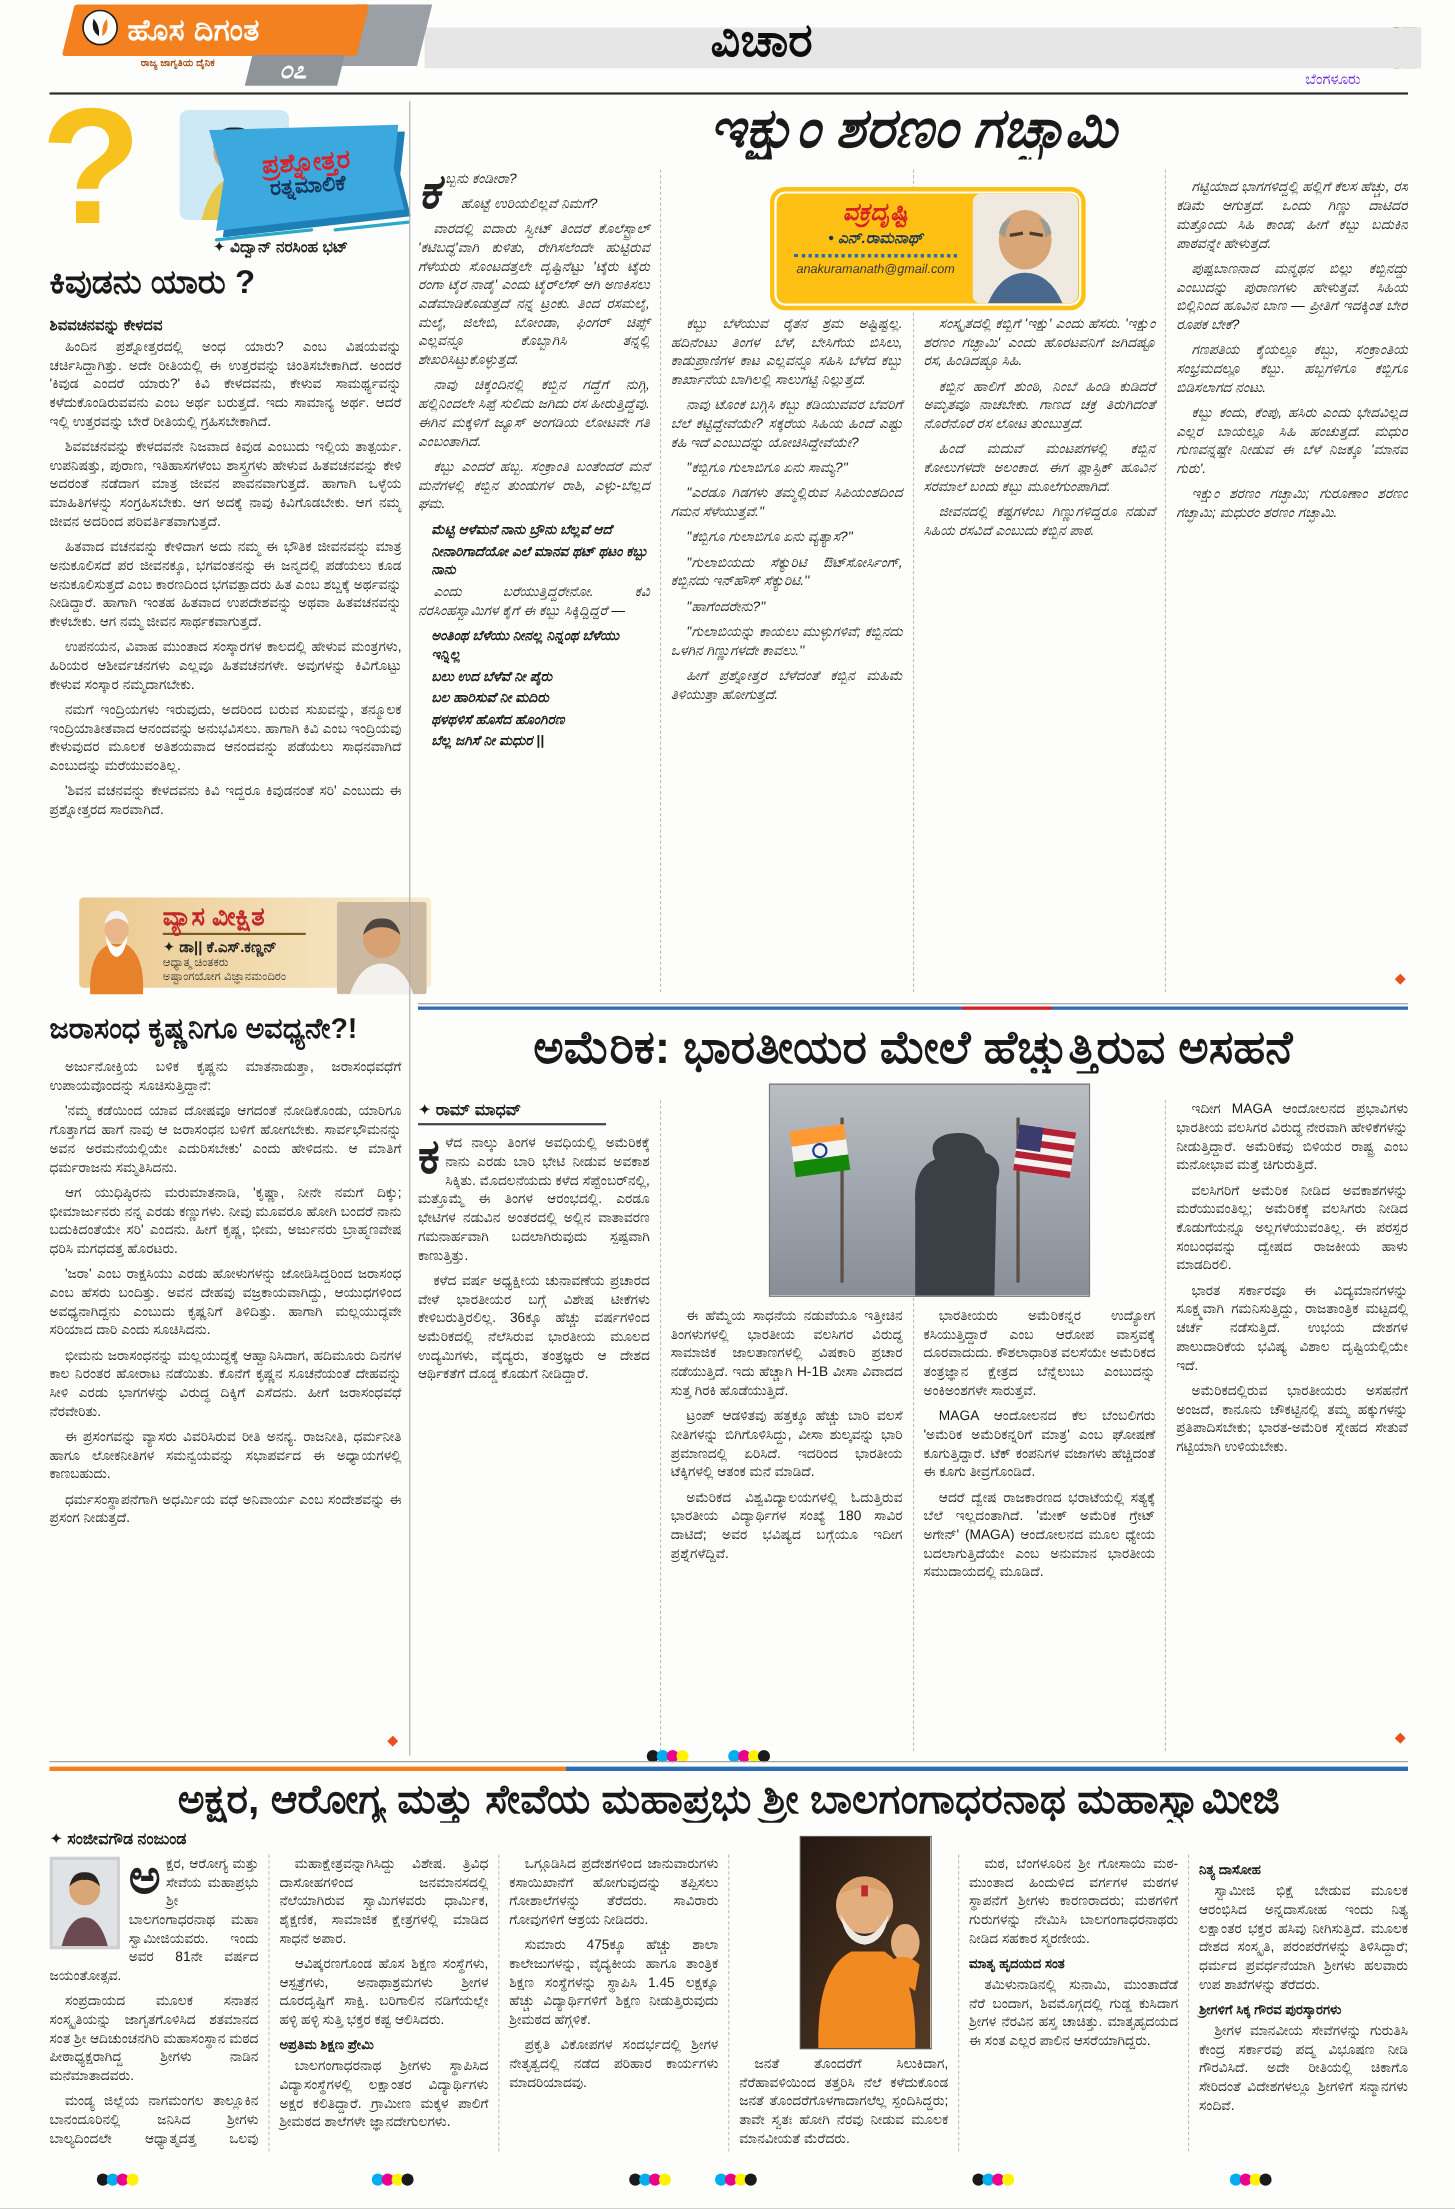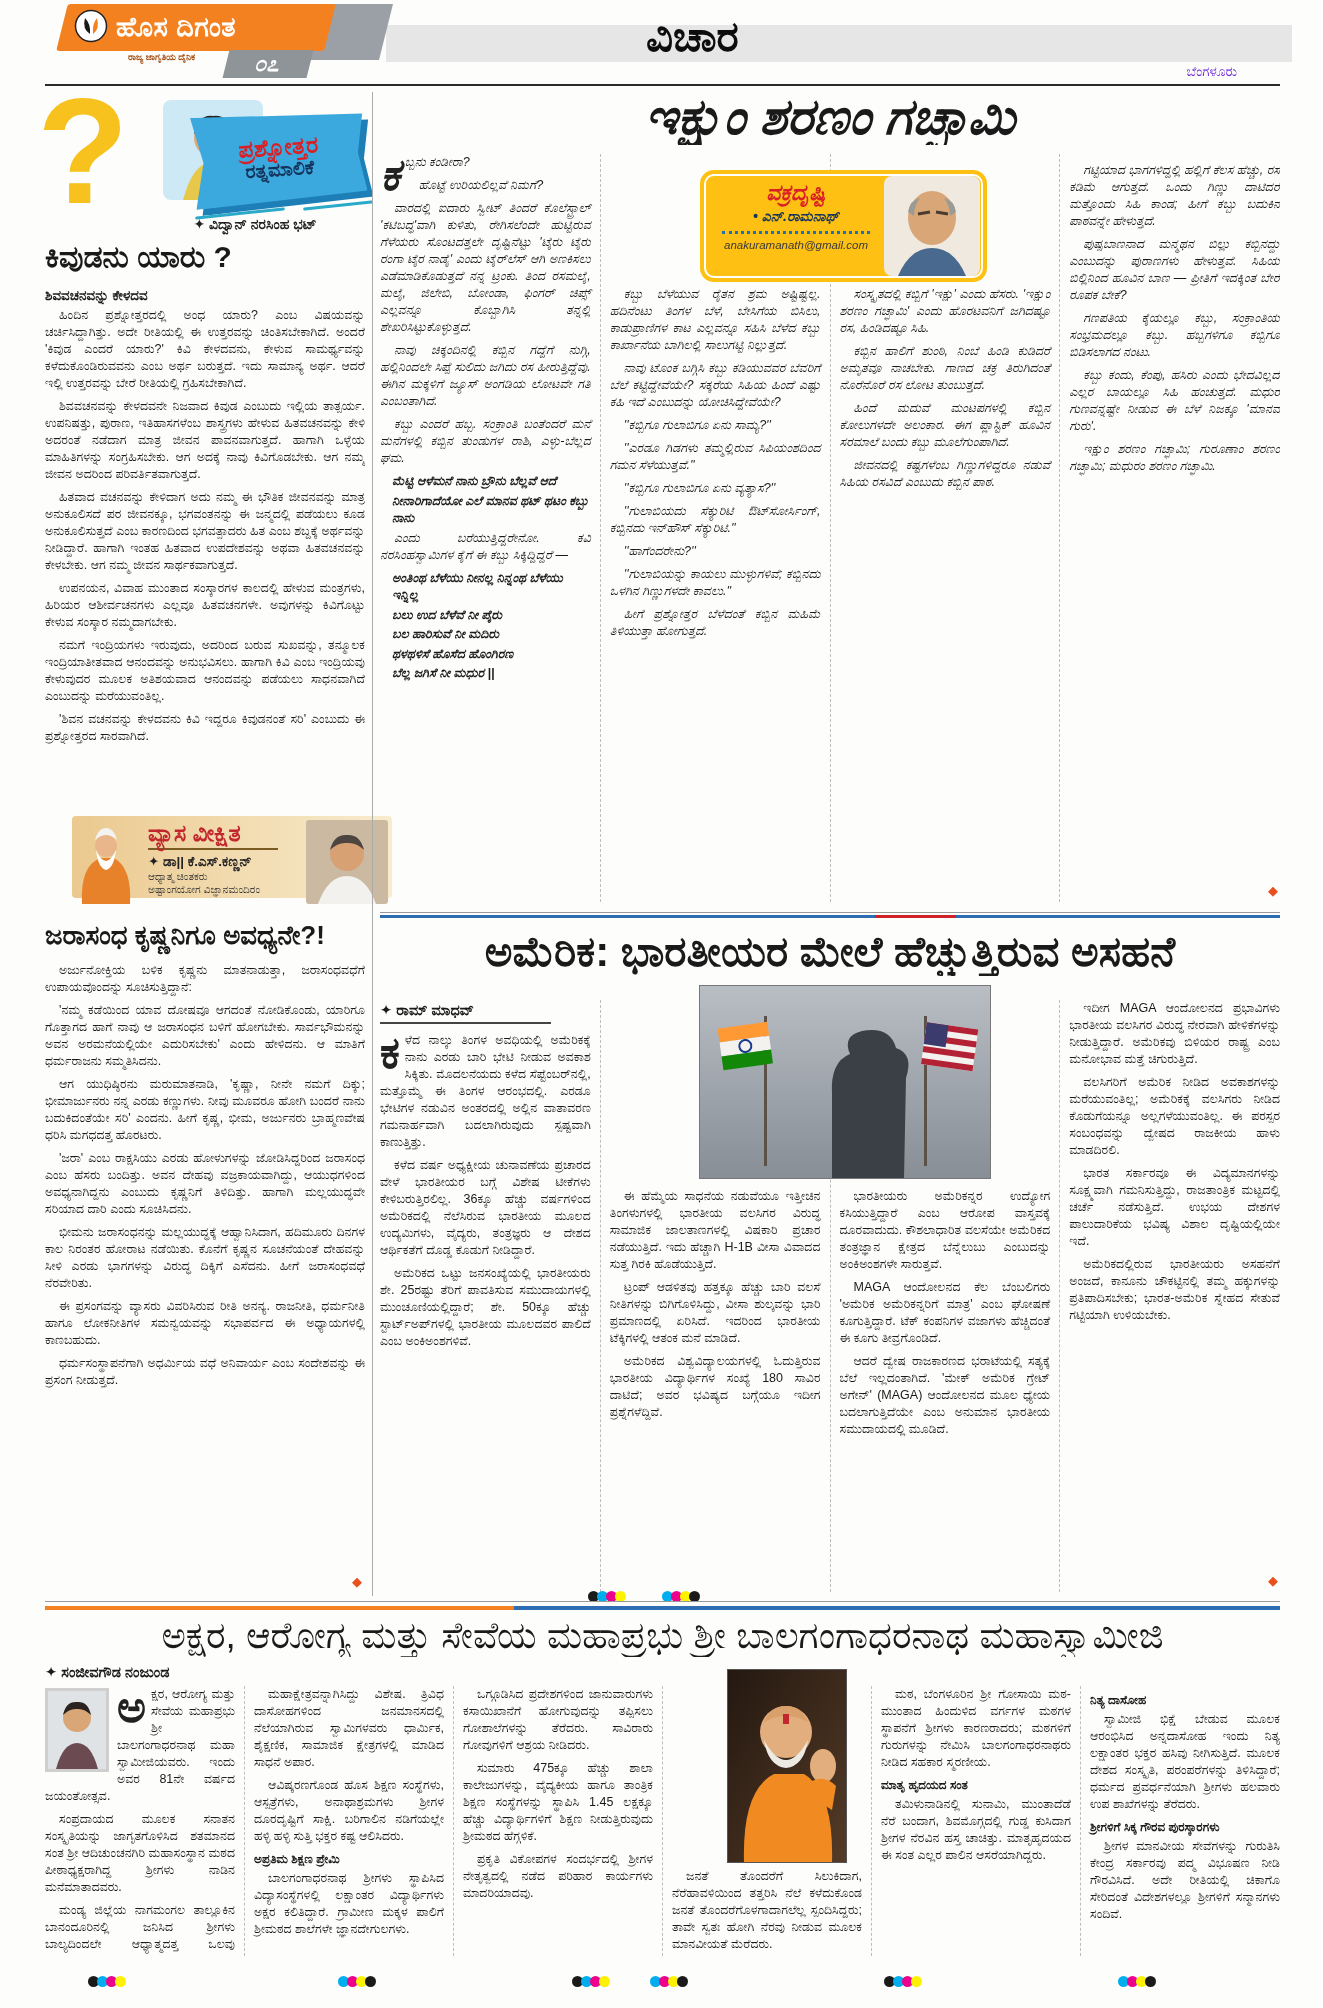--- a/index.html
+++ b/index.html
@@ -88,21 +88,21 @@
   .h-am{margin:8px 0 0;text-align:center;font-size:42px;font-weight:800;line-height:1.15;white-space:nowrap;overflow:hidden;}
   #am-cols{position:absolute;left:0;right:0;top:80px;bottom:8px;}
   .am-byline{font-size:14.5px;font-weight:800;margin:2px 0 2px;}
   .by-rule{height:2px;background:#444;margin:3px 40px 8px 0;}
   #am-photo{position:absolute;left:320px;top:66px;width:290px;height:192px;z-index:4;box-shadow:0 0 0 1px #777;}
   .sp-photo{height:188px;}
   #am-end{position:absolute;right:2px;bottom:12px;}
   
   #bottom{left:45px;top:1606px;width:1235px;height:362px;}
   #bt-bar{position:absolute;left:0;top:0;width:100%;height:4px;background:linear-gradient(90deg,#F4811F 0 38%,#2e6db4 38% 100%);}
-  .h-bt{margin:10px 0 0;text-align:center;font-size:37px;font-weight:400;line-height:1.1;white-space:nowrap;overflow:hidden;}
+  .h-bt{margin:10px 0 0;text-align:center;font-size:37px;font-weight:700;line-height:1.1;white-space:nowrap;overflow:hidden;}
   #bt-byline{position:absolute;left:0;top:58px;font-size:14.5px;font-weight:800;}
   #bt-cols{position:absolute;left:0;right:0;top:80px;bottom:12px;}
   .writer-photo{float:left;width:58px;height:78px;margin:2px 8px 4px 0;border:3px solid #cfcfcf;overflow:hidden;background:#e9e9e9;}
   #sw-photo{position:absolute;left:683px;top:64px;width:118px;height:192px;z-index:4;box-shadow:0 0 0 1px #555;}
   .sp-sw{height:182px;}
 </style>
 </head>
 <body>
 
 <div class="page">
@@ -283,21 +283,20 @@
 
   <div class="abs" id="america">
     <h1 class="h-am">ಅಮೆರಿಕ: ಭಾರತೀಯರ ಮೇಲೆ ಹೆಚ್ಚುತ್ತಿರುವ ಅಸಹನೆ</h1>
     <div class="cols" id="am-cols">
       <div class="col">
         <div class="am-byline">✦ ರಾಮ್ ಮಾಧವ್</div>
         <div class="by-rule"></div>
         <p class="lead-para"><span class="dropcap">ಕ</span><span>ಳೆದ ನಾಲ್ಕು ತಿಂಗಳ ಅವಧಿಯಲ್ಲಿ ಅಮೆರಿಕಕ್ಕೆ ನಾನು ಎರಡು ಬಾರಿ ಭೇಟಿ ನೀಡುವ ಅವಕಾಶ ಸಿಕ್ಕಿತು. ಮೊದಲನೆಯದು ಕಳೆದ ಸೆಪ್ಟೆಂಬರ್‌ನಲ್ಲಿ, ಮತ್ತೊಮ್ಮೆ ಈ ತಿಂಗಳ ಆರಂಭದಲ್ಲಿ. ಎರಡೂ ಭೇಟಿಗಳ ನಡುವಿನ ಅಂತರದಲ್ಲಿ ಅಲ್ಲಿನ ವಾತಾವರಣ ಗಮನಾರ್ಹವಾಗಿ ಬದಲಾಗಿರುವುದು ಸ್ಪಷ್ಟವಾಗಿ ಕಾಣುತ್ತಿತ್ತು.</span></p>
         <div>
             <p class="t-para">ಕಳೆದ ವರ್ಷ ಅಧ್ಯಕ್ಷೀಯ ಚುನಾವಣೆಯ ಪ್ರಚಾರದ ವೇಳೆ ಭಾರತೀಯರ ಬಗ್ಗೆ ವಿಶೇಷ ಟೀಕೆಗಳು ಕೇಳಿಬರುತ್ತಿರಲಿಲ್ಲ. 36ಕ್ಕೂ ಹೆಚ್ಚು ವರ್ಷಗಳಿಂದ ಅಮೆರಿಕದಲ್ಲಿ ನೆಲೆಸಿರುವ ಭಾರತೀಯ ಮೂಲದ ಉದ್ಯಮಿಗಳು, ವೈದ್ಯರು, ತಂತ್ರಜ್ಞರು ಆ ದೇಶದ ಆರ್ಥಿಕತೆಗೆ ದೊಡ್ಡ ಕೊಡುಗೆ ನೀಡಿದ್ದಾರೆ.</p>
-            <p class="t-para">ಅಮೆರಿಕದ ಒಟ್ಟು ಜನಸಂಖ್ಯೆಯಲ್ಲಿ ಭಾರತೀಯರು ಶೇ. 25ರಷ್ಟು ತೆರಿಗೆ ಪಾವತಿಸುವ ಸಮುದಾಯಗಳಲ್ಲಿ ಮುಂಚೂಣಿಯಲ್ಲಿದ್ದಾರೆ; ಶೇ. 50ಕ್ಕೂ ಹೆಚ್ಚು ಸ್ಟಾರ್ಟ್‌ಅಪ್‌ಗಳಲ್ಲಿ ಭಾರತೀಯ ಮೂಲದವರ ಪಾಲಿದೆ ಎಂಬ ಅಂಕಿಅಂಶಗಳಿವೆ.</p>
           </div>
       </div>
       <div class="col">
           <div class="sp-photo"></div>
           <div>
             <p class="t-para">ಈ ಹೆಮ್ಮೆಯ ಸಾಧನೆಯ ನಡುವೆಯೂ ಇತ್ತೀಚಿನ ತಿಂಗಳುಗಳಲ್ಲಿ ಭಾರತೀಯ ವಲಸಿಗರ ವಿರುದ್ಧ ಸಾಮಾಜಿಕ ಜಾಲತಾಣಗಳಲ್ಲಿ ವಿಷಕಾರಿ ಪ್ರಚಾರ ನಡೆಯುತ್ತಿದೆ. ಇದು ಹೆಚ್ಚಾಗಿ H-1B ವೀಸಾ ವಿವಾದದ ಸುತ್ತ ಗಿರಕಿ ಹೊಡೆಯುತ್ತಿದೆ.</p>
             <p class="t-para">ಟ್ರಂಪ್ ಆಡಳಿತವು ಹತ್ತಕ್ಕೂ ಹೆಚ್ಚು ಬಾರಿ ವಲಸೆ ನೀತಿಗಳನ್ನು ಬಿಗಿಗೊಳಿಸಿದ್ದು, ವೀಸಾ ಶುಲ್ಕವನ್ನು ಭಾರಿ ಪ್ರಮಾಣದಲ್ಲಿ ಏರಿಸಿದೆ. ಇದರಿಂದ ಭಾರತೀಯ ಟೆಕ್ಕಿಗಳಲ್ಲಿ ಆತಂಕ ಮನೆ ಮಾಡಿದೆ.</p>
             <p class="t-para">ಅಮೆರಿಕದ ವಿಶ್ವವಿದ್ಯಾಲಯಗಳಲ್ಲಿ ಓದುತ್ತಿರುವ ಭಾರತೀಯ ವಿದ್ಯಾರ್ಥಿಗಳ ಸಂಖ್ಯೆ 180 ಸಾವಿರ ದಾಟಿದೆ; ಅವರ ಭವಿಷ್ಯದ ಬಗ್ಗೆಯೂ ಇದೀಗ ಪ್ರಶ್ನೆಗಳೆದ್ದಿವೆ.</p>
           </div>
         </div>

